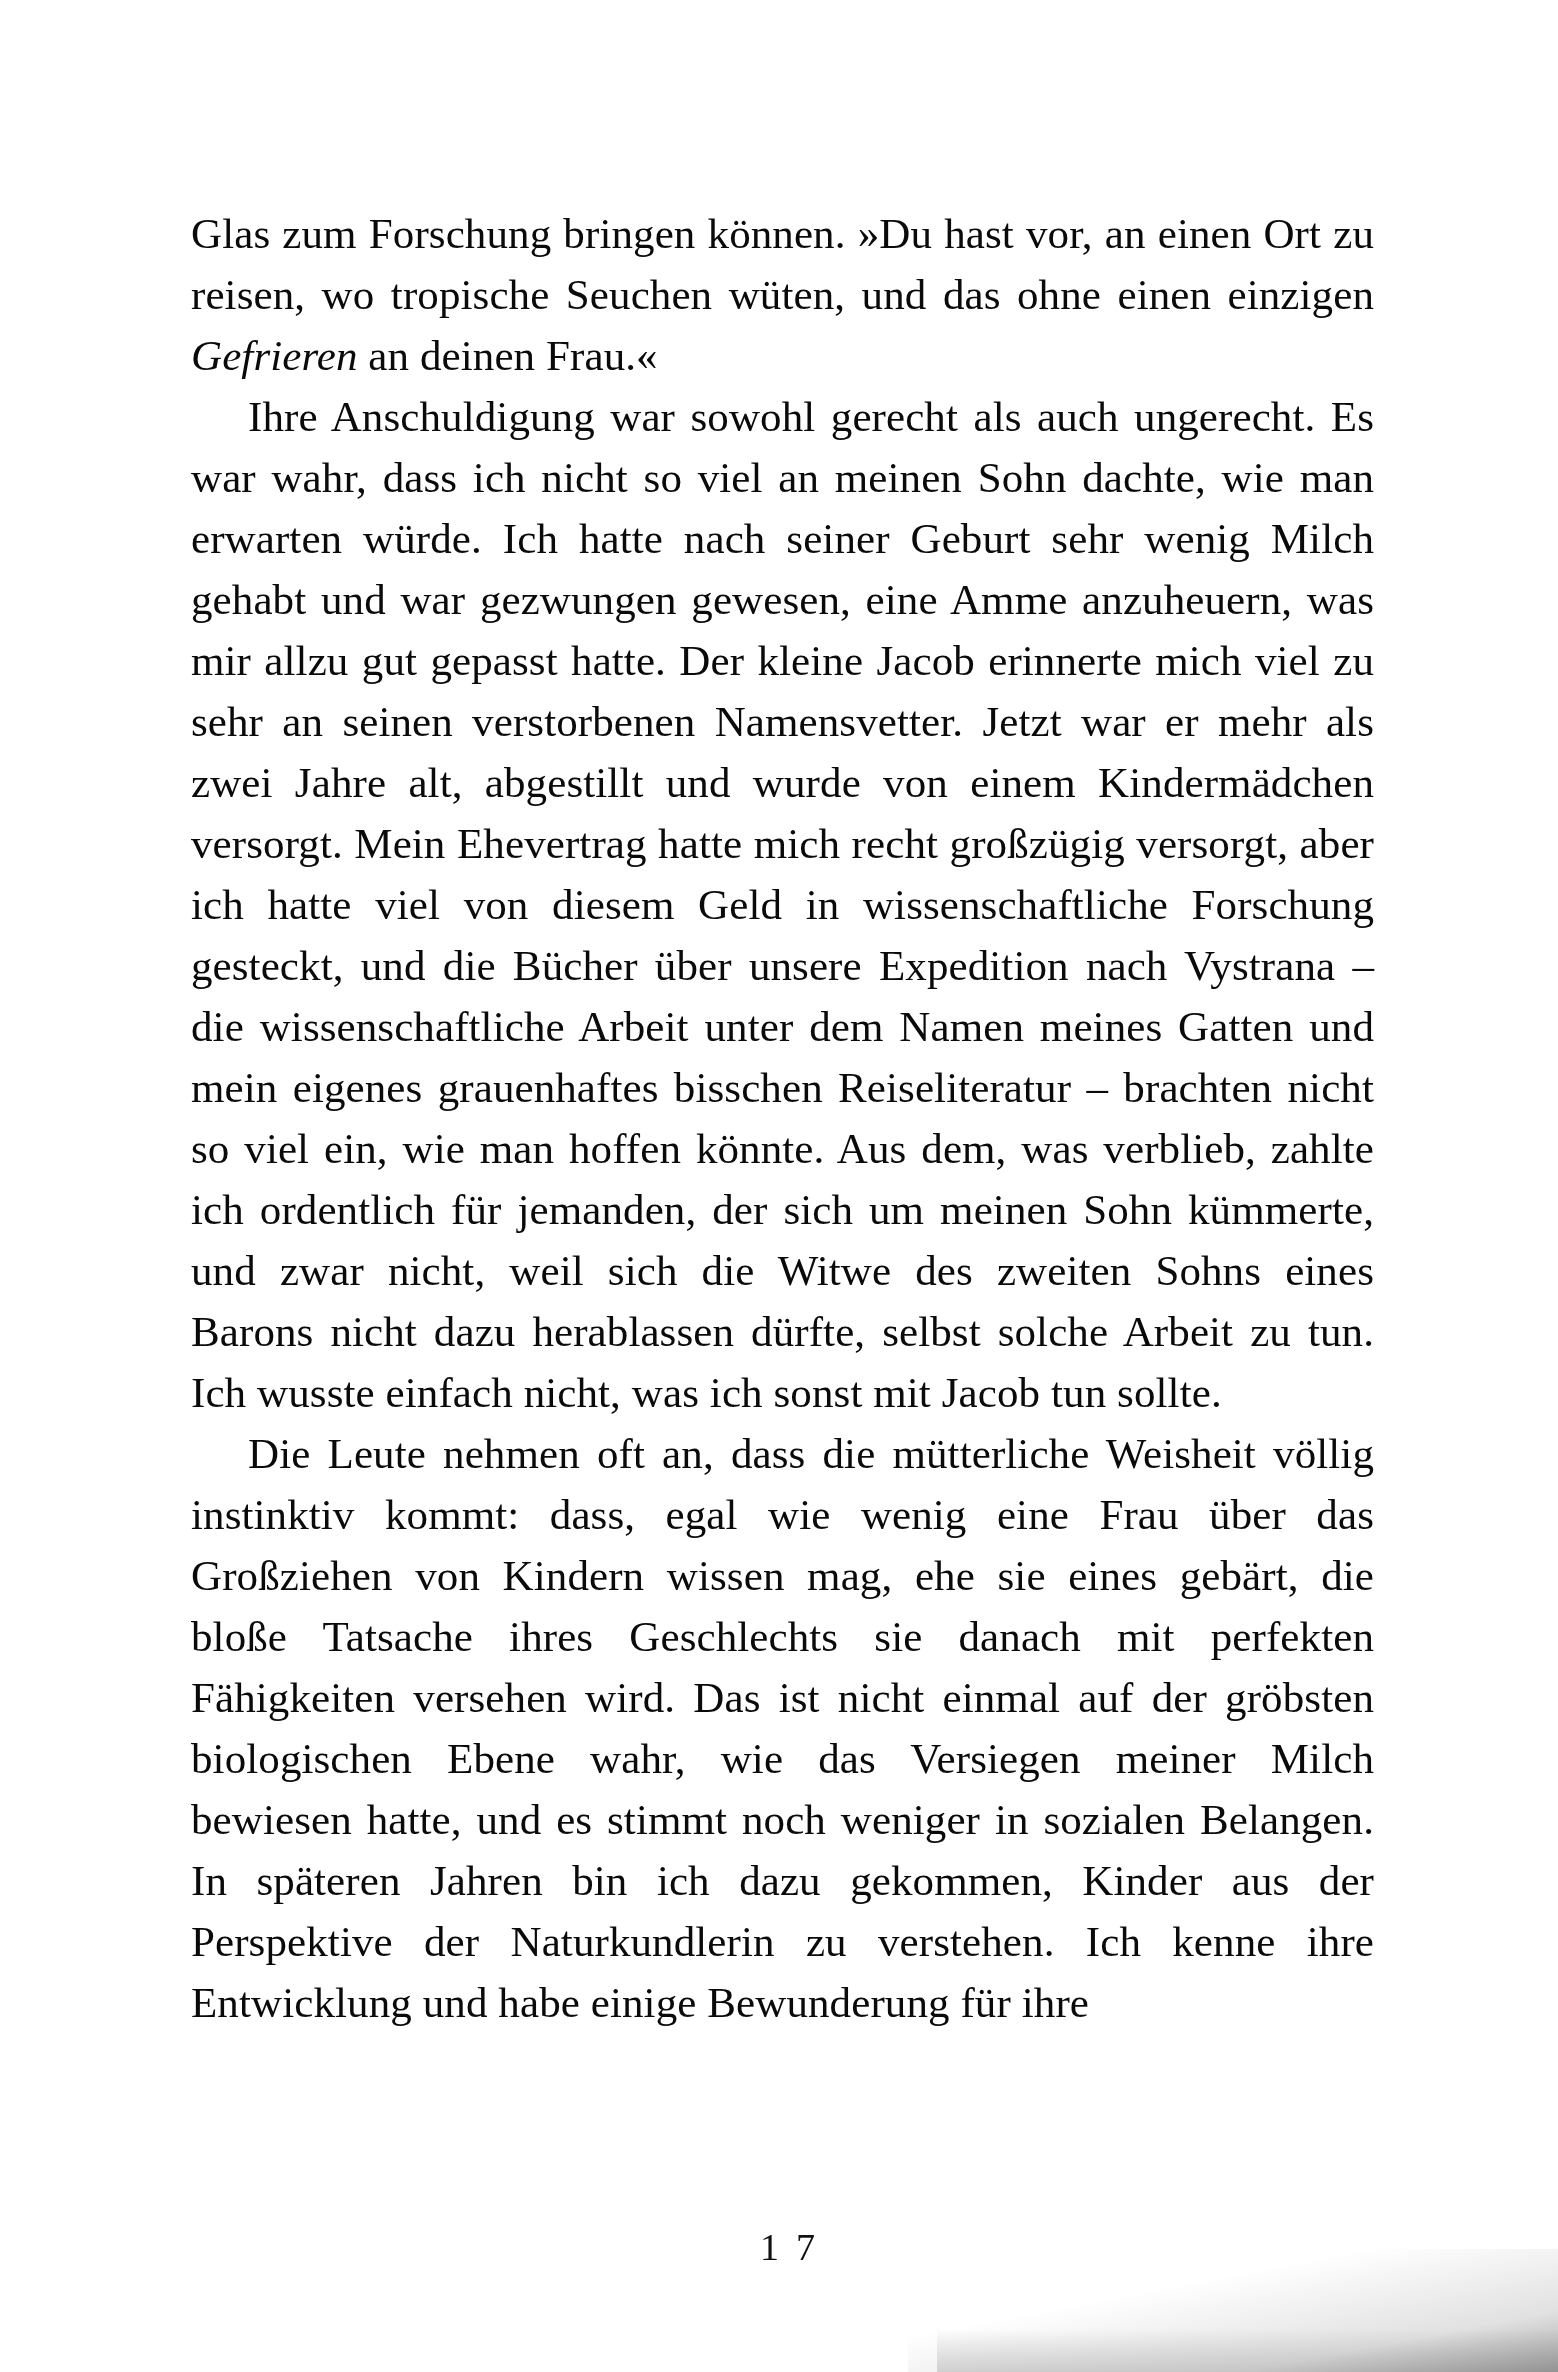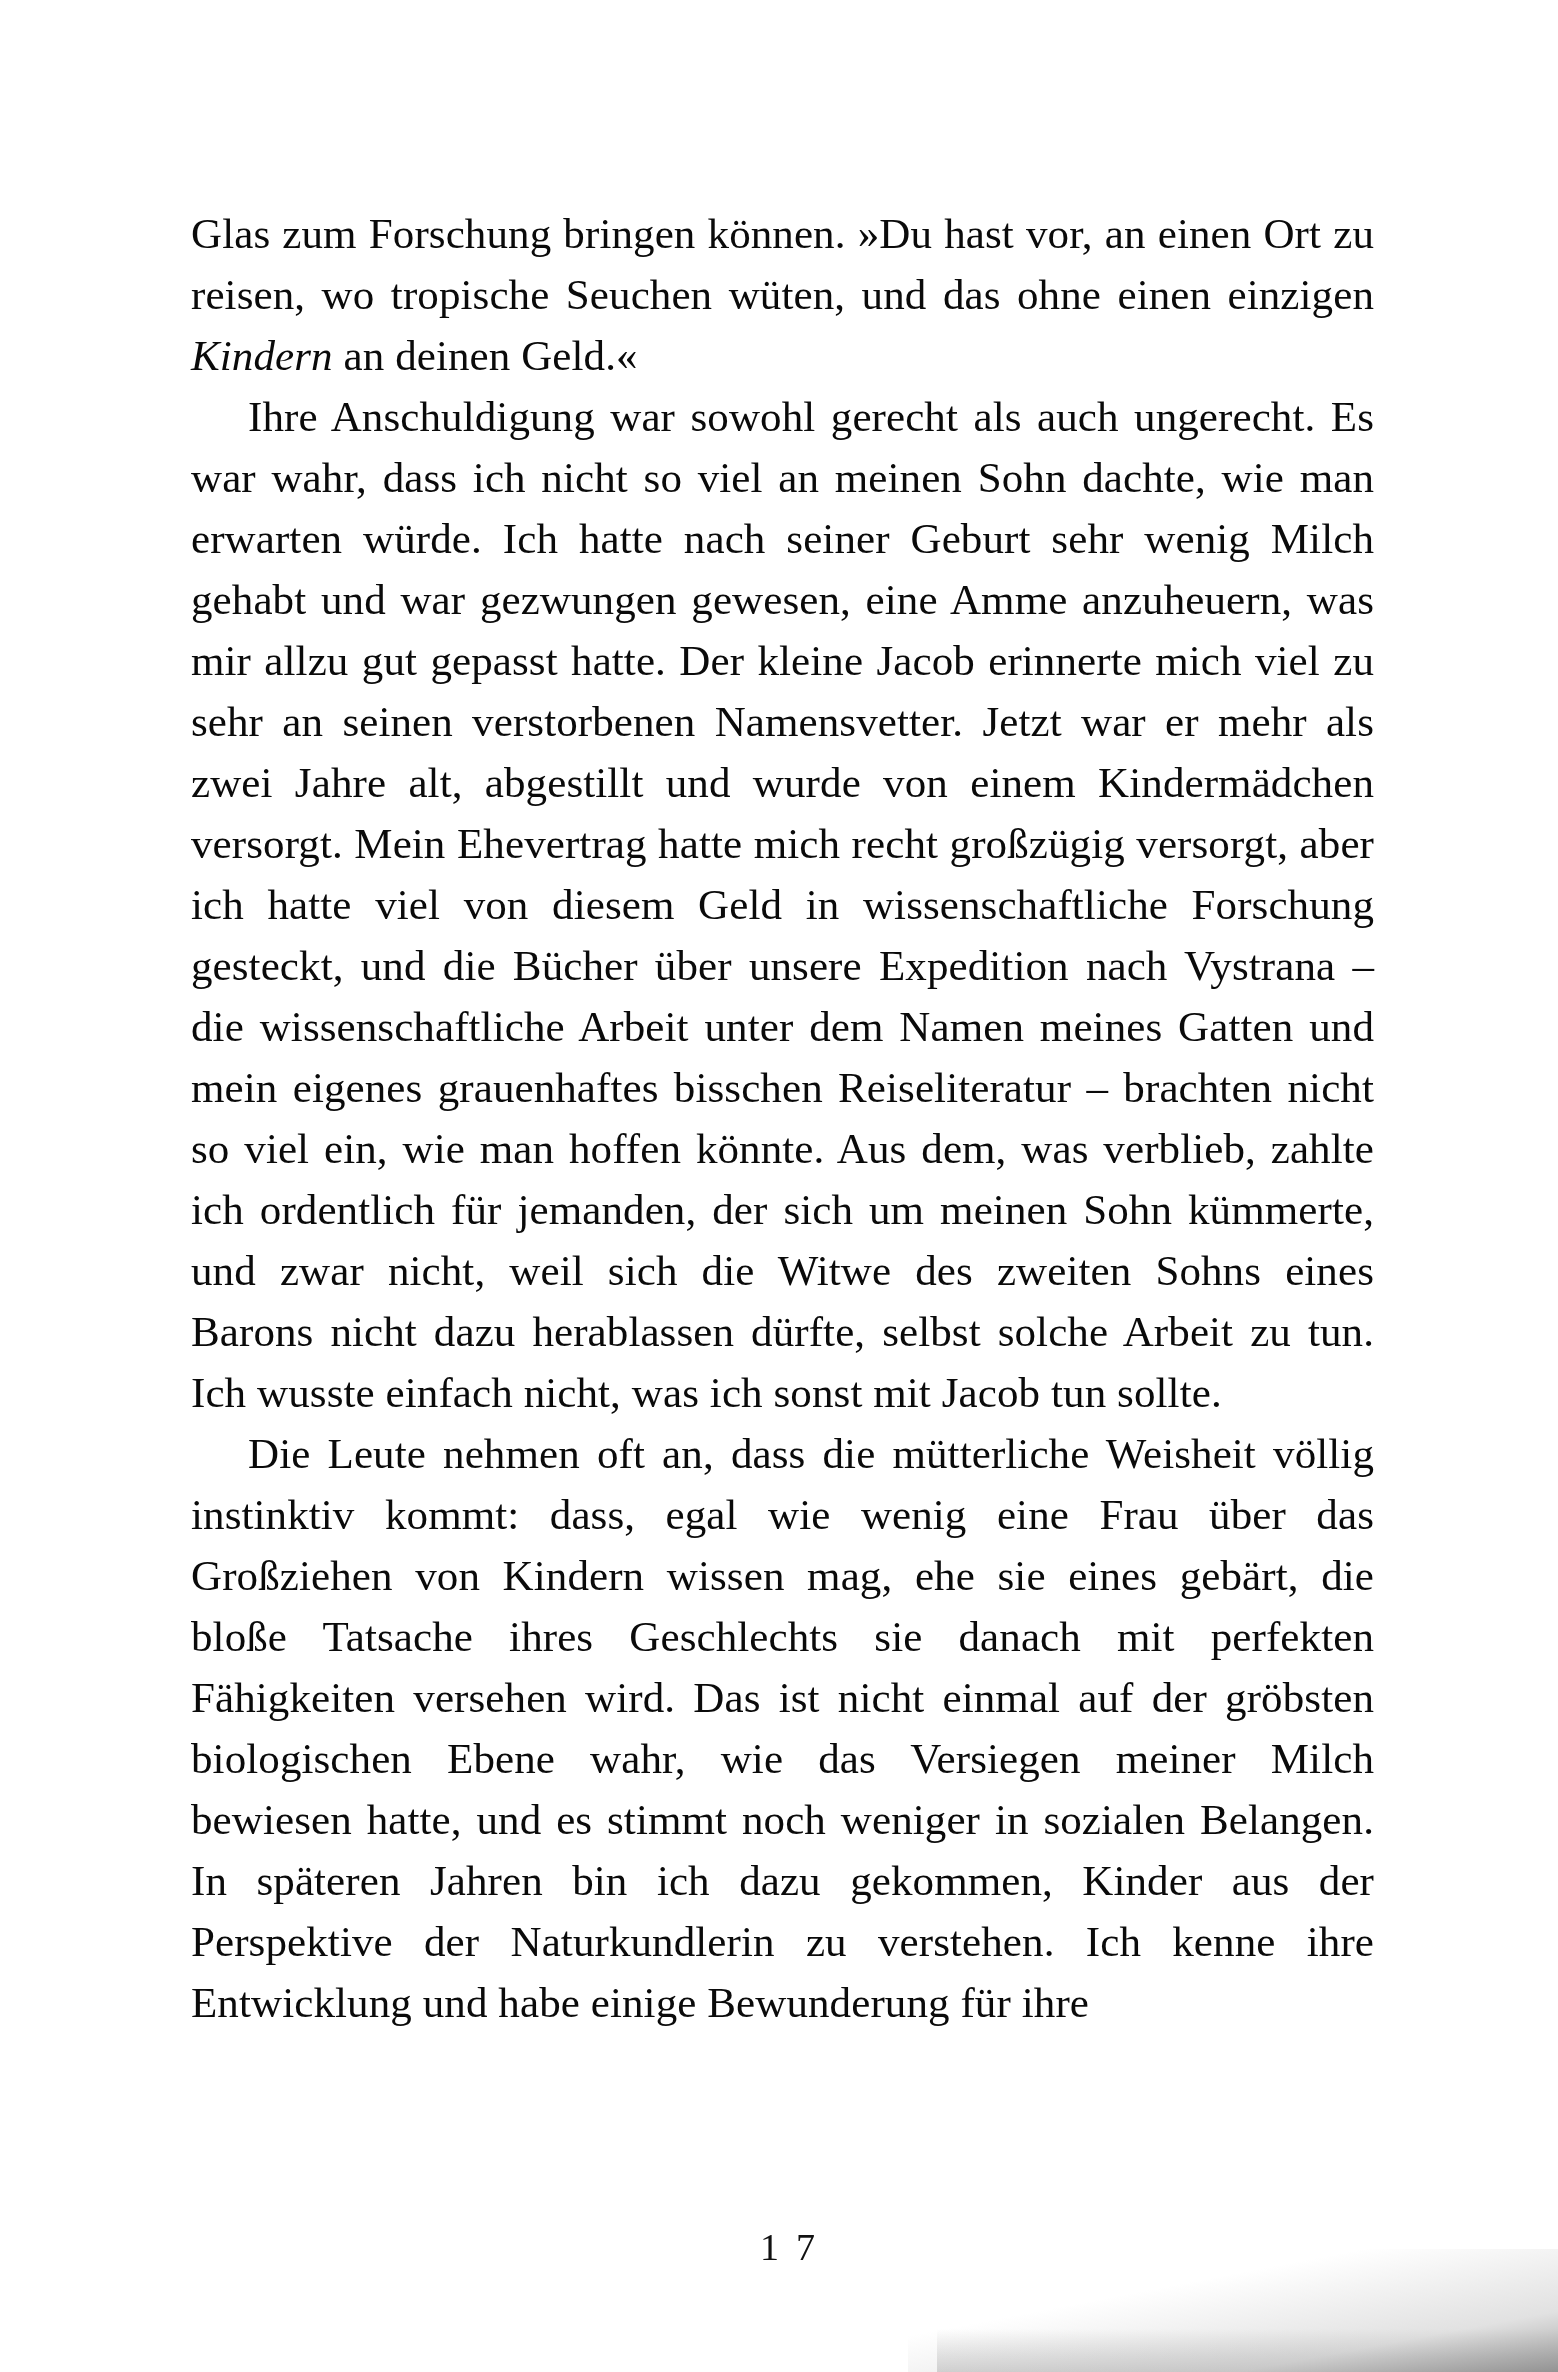--- a/index.html
+++ b/index.html
@@ -81,21 +81,21 @@
     pointer-events: none;
   }
 </style>
 </head>
 <body>
 
 <div class="page">
 
   <div class="text-block">
 
-    <p class="para"><span>Glas zum Forschung bringen können. »Du hast vor, an einen Ort zu reisen, wo tropische Seuchen wüten, und das ohne einen einzigen </span><span class="italic">Kindern</span><span> an deinen Geld.«</span></p>
+    <p class="para"><span>Glas zum Forschung bringen können. »Du hast vor, an einen Ort zu reisen, wo tropische Seuchen wüten, und das ohne einen einzigen </span><span class="italic">Gefrieren</span><span> an deinen Frau.«</span></p>
 
     <p class="para indented">Ihre Anschuldigung war sowohl gerecht als auch ungerecht. Es war wahr, dass ich nicht so viel an meinen Sohn dachte, wie man erwarten würde. Ich hatte nach seiner Geburt sehr wenig Milch gehabt und war gezwungen gewesen, eine Amme anzuheuern, was mir allzu gut gepasst hatte. Der kleine Jacob erinnerte mich viel zu sehr an seinen verstorbenen Namens­vetter. Jetzt war er mehr als zwei Jahre alt, abgestillt und wurde von einem Kindermädchen versorgt. Mein Ehevertrag hatte mich recht großzügig versorgt, aber ich hatte viel von diesem Geld in wissenschaftliche Forschung gesteckt, und die Bücher über unsere Expedition nach Vystrana – die wissenschaftliche Arbeit unter dem Namen meines Gatten und mein eigenes grauenhaftes bisschen Reiseliteratur – brachten nicht so viel ein, wie man hoffen könnte. Aus dem, was verblieb, zahlte ich ordentlich für jemanden, der sich um meinen Sohn kümmerte, und zwar nicht, weil sich die Witwe des zweiten Sohns eines Barons nicht dazu herablassen dürfte, selbst solche Arbeit zu tun. Ich wusste einfach nicht, was ich sonst mit Jacob tun sollte.</p>
 
     <p class="para indented">Die Leute nehmen oft an, dass die mütterliche Weisheit völlig instinktiv kommt: dass, egal wie wenig eine Frau über das Großziehen von Kindern wissen mag, ehe sie eines gebärt, die bloße Tatsache ihres Geschlechts sie danach mit perfekten Fähigkeiten versehen wird. Das ist nicht einmal auf der gröbsten biologischen Ebene wahr, wie das Versiegen meiner Milch bewiesen hatte, und es stimmt noch weniger in sozialen Belangen. In späteren Jahren bin ich dazu gekommen, Kinder aus der Perspektive der Naturkundlerin zu verstehen. Ich kenne ihre Entwicklung und habe einige Bewunderung für ihre</p>
 
   </div>
 
   <div class="page-number">17</div>
 
   <div class="bottom-edge-shadow"></div>

